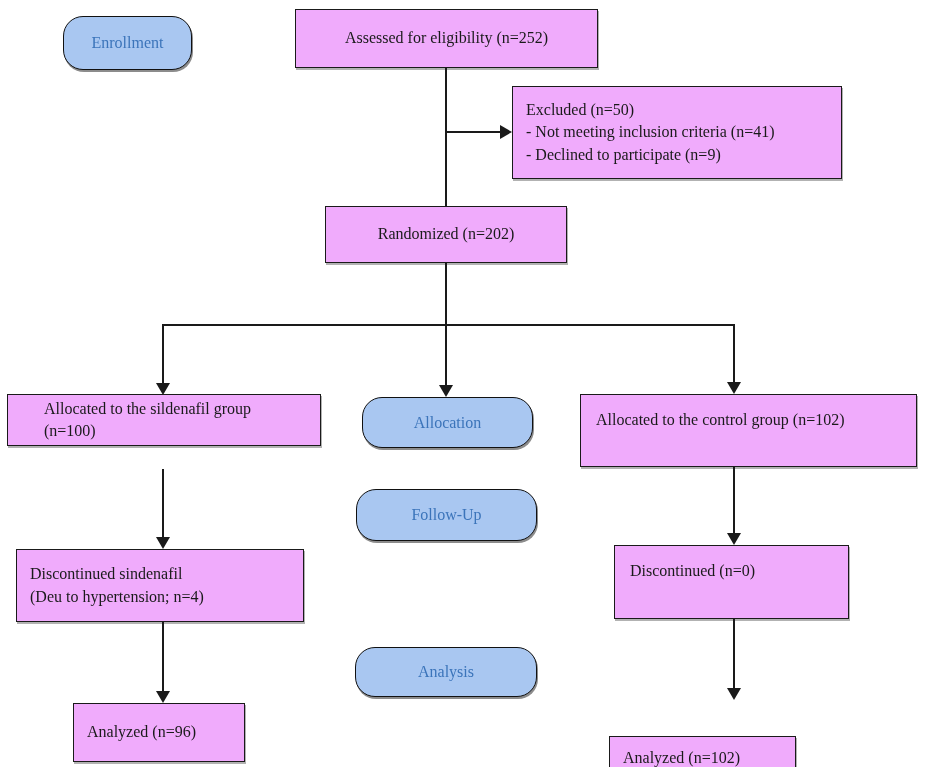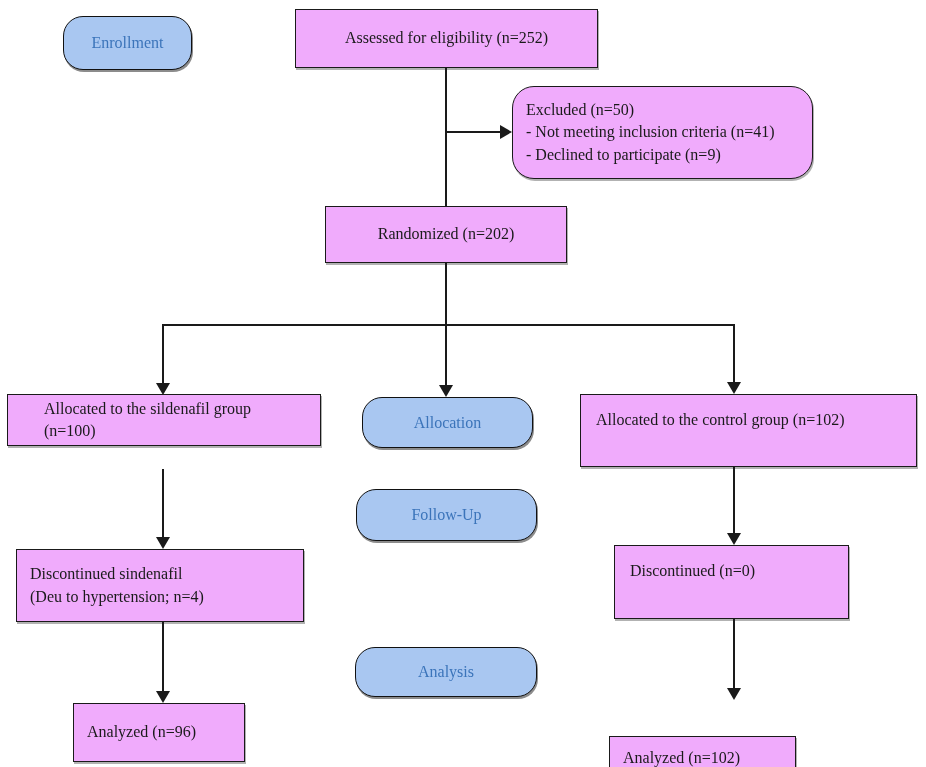--- a/index.html
+++ b/index.html
@@ -88,21 +88,21 @@
   <div class="stage" style="left:63px; top:16px; width:129px; height:54px;">Enrollment</div>
 
   <div class="stage" style="left:362px; top:397px; width:171px; height:51px;">Allocation</div>
 
   <div class="stage" style="left:356px; top:489px; width:181px; height:52px;">Follow-Up</div>
 
   <div class="stage" style="left:355px; top:647px; width:182px; height:50px;">Analysis</div>
 
   <div class="node center" style="left:295px; top:9px; width:303px; height:59px;">Assessed for eligibility (n=252)</div>
 
-  <div class="node leftmid" style="left:512px; top:86px; width:301px; height:93px;border-radius:22px;">Excluded (n=50)
+  <div class="node leftmid" style="left:512px; top:86px; width:330px; height:93px;">Excluded (n=50)
 - Not meeting inclusion criteria (n=41)
 - Declined to participate (n=9)</div>
 
   <div class="node center" style="left:325px; top:206px; width:242px; height:57px;">Randomized (n=202)</div>
 
   <div class="node leftmid" style="left:7px; top:394px; width:314px; height:52px;padding-left:36px;">Allocated to the sildenafil group
 (n=100)</div>
 
   <div class="node lefttop" style="left:580px; top:394px; width:337px; height:73px;font-family:Liberation Serif, serif;">Allocated to the control group (n=102)</div>
 

